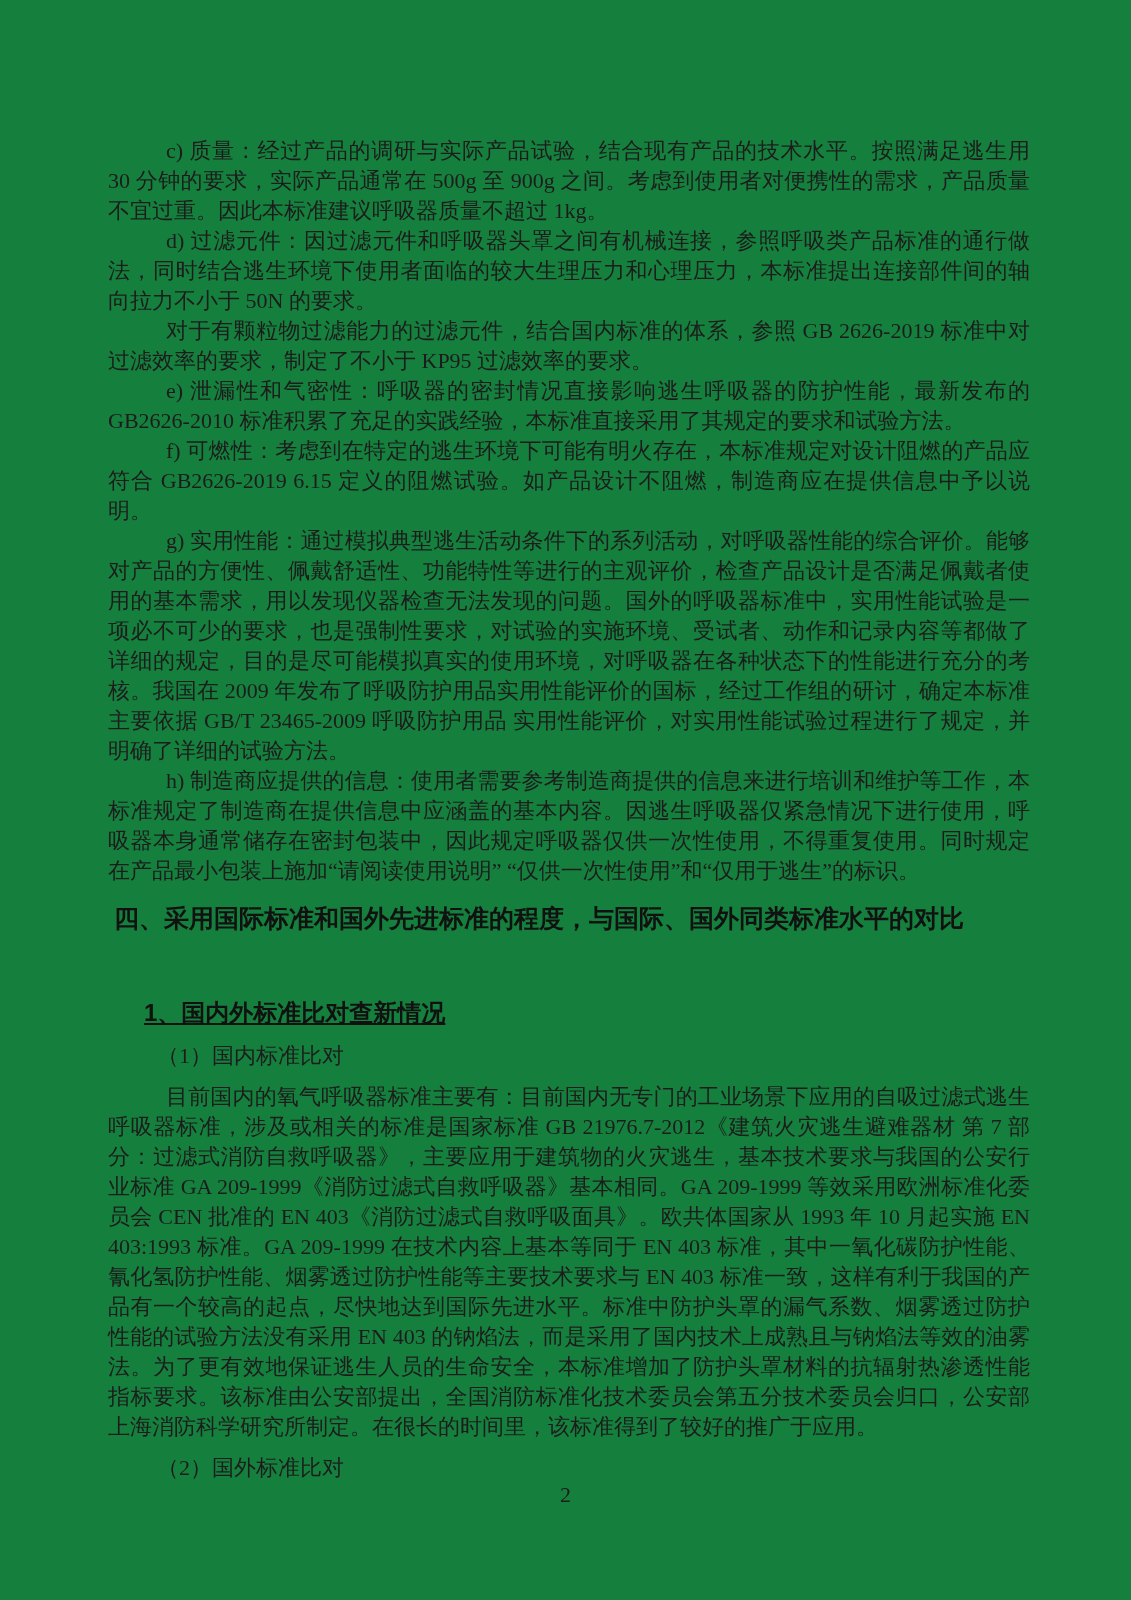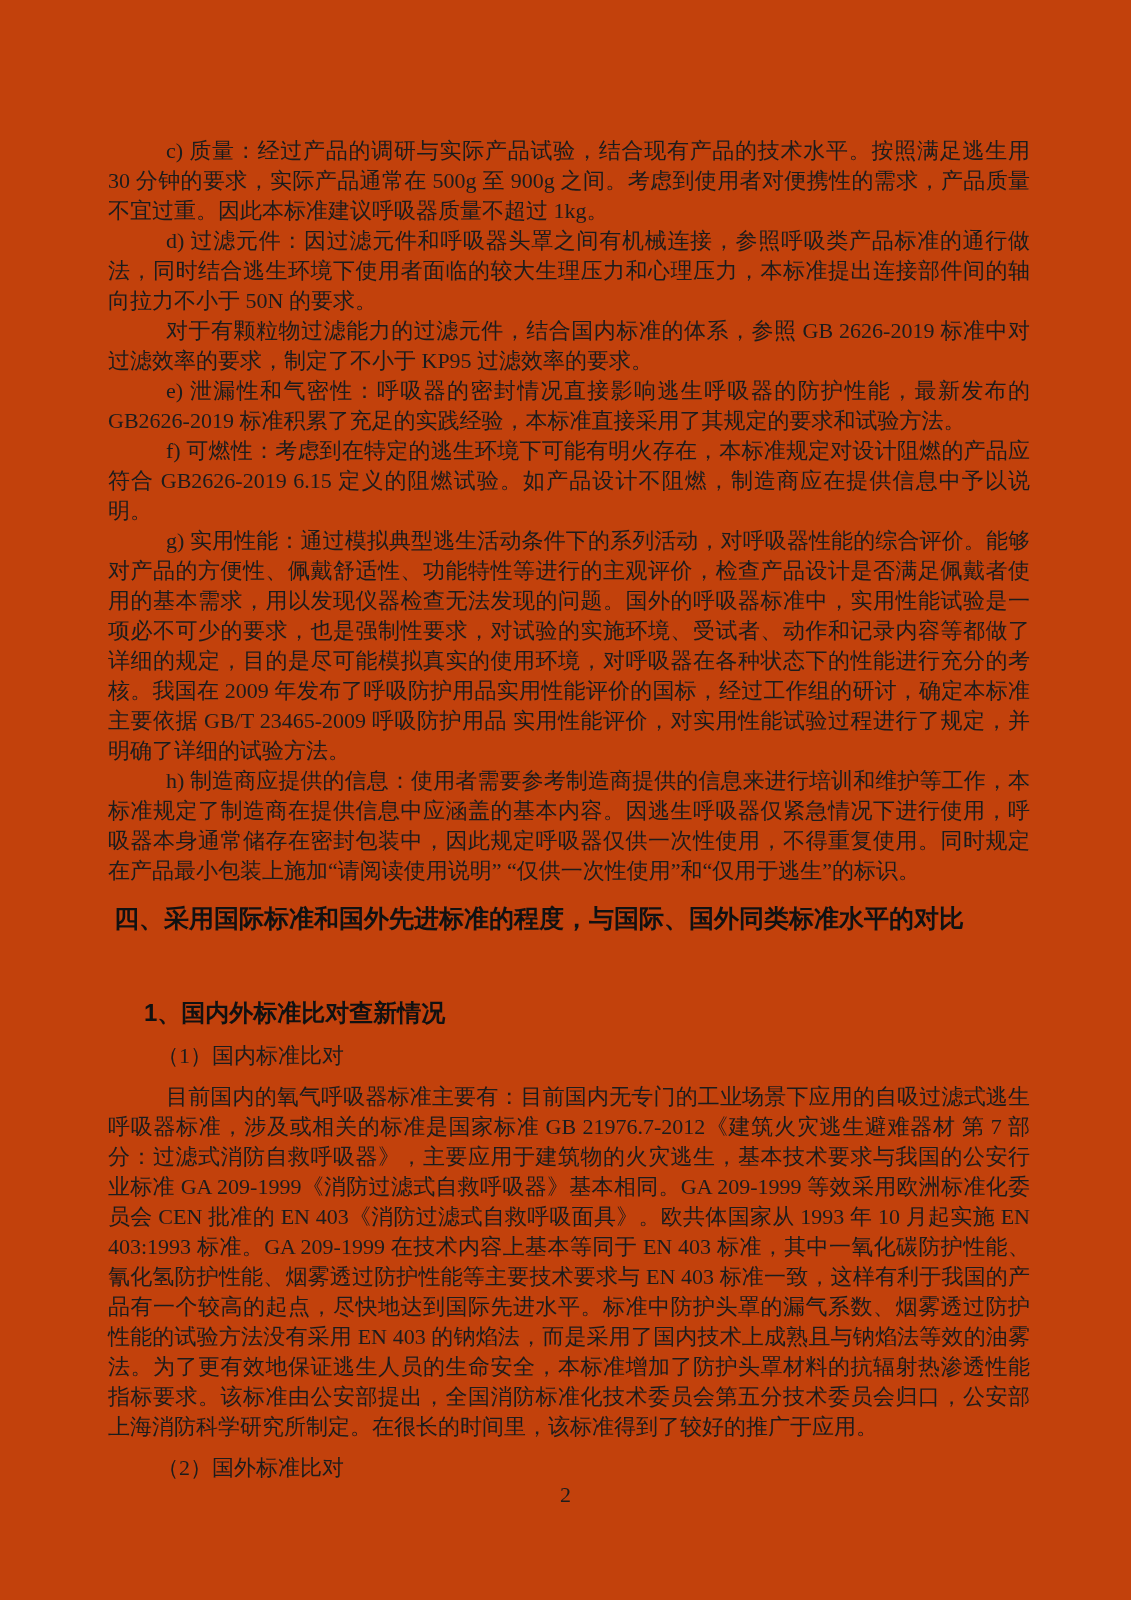--- a/index.html
+++ b/index.html
@@ -3,21 +3,21 @@
 <meta charset="utf-8">
 <style>
   html, body { margin: 0; padding: 0; }
   body { background: #ffffff; }
 
   .page {
     position: relative;
     width: 1131px;
     height: 1600px;
     margin: 0 auto;
-    background: #c2410c;
+    background: #15803d;
     color: #1c1c1c;
     font-family: "Liberation Serif", "DejaVu Serif", serif;
     overflow: hidden;
   }
 
   .content {
     position: absolute;
     left: 108px;
     top: 136px;
     width: 922px;
@@ -50,20 +50,21 @@
   }
 
   .h2 {
     margin: 60px 0 0 0;
     font-family: "Liberation Sans", "DejaVu Sans", sans-serif;
     font-weight: bold;
     font-size: 24px;
     line-height: 34px;
     text-indent: 36px;
     color: #111111;
+    text-decoration: underline;
   }
 
   .page-number {
     position: absolute;
     top: 1480px;
     left: 0;
     width: 100%;
     text-align: center;
     font-size: 22px;
     line-height: 30px;
@@ -71,21 +72,21 @@
   }
 </style>
 </head>
 <body>
 
 <div class="page">
   <div class="content">
       <p class="para">c) 质量：经过产品的调研与实际产品试验，结合现有产品的技术水平。按照满足逃生用 30 分钟的要求，实际产品通常在 500g 至 900g 之间。考虑到使用者对便携性的需求，产品质量不宜过重。因此本标准建议呼吸器质量不超过 1kg。</p>
       <p class="para">d) 过滤元件：因过滤元件和呼吸器头罩之间有机械连接，参照呼吸类产品标准的通行做法，同时结合逃生环境下使用者面临的较大生理压力和心理压力，本标准提出连接部件间的轴向拉力不小于 50N 的要求。</p>
       <p class="para">对于有颗粒物过滤能力的过滤元件，结合国内标准的体系，参照 GB 2626-2019 标准中对过滤效率的要求，制定了不小于 KP95 过滤效率的要求。</p>
-      <p class="para">e) 泄漏性和气密性：呼吸器的密封情况直接影响逃生呼吸器的防护性能，最新发布的 GB2626-2019 标准积累了充足的实践经验，本标准直接采用了其规定的要求和试验方法。</p>
+      <p class="para">e) 泄漏性和气密性：呼吸器的密封情况直接影响逃生呼吸器的防护性能，最新发布的 GB2626-2010 标准积累了充足的实践经验，本标准直接采用了其规定的要求和试验方法。</p>
       <p class="para">f) 可燃性：考虑到在特定的逃生环境下可能有明火存在，本标准规定对设计阻燃的产品应符合 GB2626-2019 6.15 定义的阻燃试验。如产品设计不阻燃，制造商应在提供信息中予以说明。</p>
       <p class="para">g) 实用性能：通过模拟典型逃生活动条件下的系列活动，对呼吸器性能的综合评价。能够对产品的方便性、佩戴舒适性、功能特性等进行的主观评价，检查产品设计是否满足佩戴者使用的基本需求，用以发现仪器检查无法发现的问题。国外的呼吸器标准中，实用性能试验是一项必不可少的要求，也是强制性要求，对试验的实施环境、受试者、动作和记录内容等都做了详细的规定，目的是尽可能模拟真实的使用环境，对呼吸器在各种状态下的性能进行充分的考核。我国在 2009 年发布了呼吸防护用品实用性能评价的国标，经过工作组的研讨，确定本标准主要依据 GB/T 23465-2009 呼吸防护用品 实用性能评价，对实用性能试验过程进行了规定，并明确了详细的试验方法。</p>
       <p class="para">h) 制造商应提供的信息：使用者需要参考制造商提供的信息来进行培训和维护等工作，本标准规定了制造商在提供信息中应涵盖的基本内容。因逃生呼吸器仅紧急情况下进行使用，呼吸器本身通常储存在密封包装中，因此规定呼吸器仅供一次性使用，不得重复使用。同时规定在产品最小包装上施加“请阅读使用说明” “仅供一次性使用”和“仅用于逃生”的标识。</p>
       <p class="h1">四、采用国际标准和国外先进标准的程度，与国际、国外同类标准水平的对比</p>
       <p class="h2">1、国内外标准比对查新情况</p>
       <p class="sub-item">（1）国内标准比对</p>
       <p class="para">目前国内的氧气呼吸器标准主要有：目前国内无专门的工业场景下应用的自吸过滤式逃生呼吸器标准，涉及或相关的标准是国家标准 GB 21976.7-2012《建筑火灾逃生避难器材 第 7 部分：过滤式消防自救呼吸器》，主要应用于建筑物的火灾逃生，基本技术要求与我国的公安行业标准 GA 209-1999《消防过滤式自救呼吸器》基本相同。GA 209-1999 等效采用欧洲标准化委员会 CEN 批准的 EN 403《消防过滤式自救呼吸面具》。欧共体国家从 1993 年 10 月起实施 EN 403:1993 标准。GA 209-1999 在技术内容上基本等同于 EN 403 标准，其中一氧化碳防护性能、氰化氢防护性能、烟雾透过防护性能等主要技术要求与 EN 403 标准一致，这样有利于我国的产品有一个较高的起点，尽快地达到国际先进水平。标准中防护头罩的漏气系数、烟雾透过防护性能的试验方法没有采用 EN 403 的钠焰法，而是采用了国内技术上成熟且与钠焰法等效的油雾法。为了更有效地保证逃生人员的生命安全，本标准增加了防护头罩材料的抗辐射热渗透性能指标要求。该标准由公安部提出，全国消防标准化技术委员会第五分技术委员会归口，公安部上海消防科学研究所制定。在很长的时间里，该标准得到了较好的推广于应用。</p>
       <p class="sub-item">（2）国外标准比对</p>
     </div>
   <div class="page-number">2</div>

